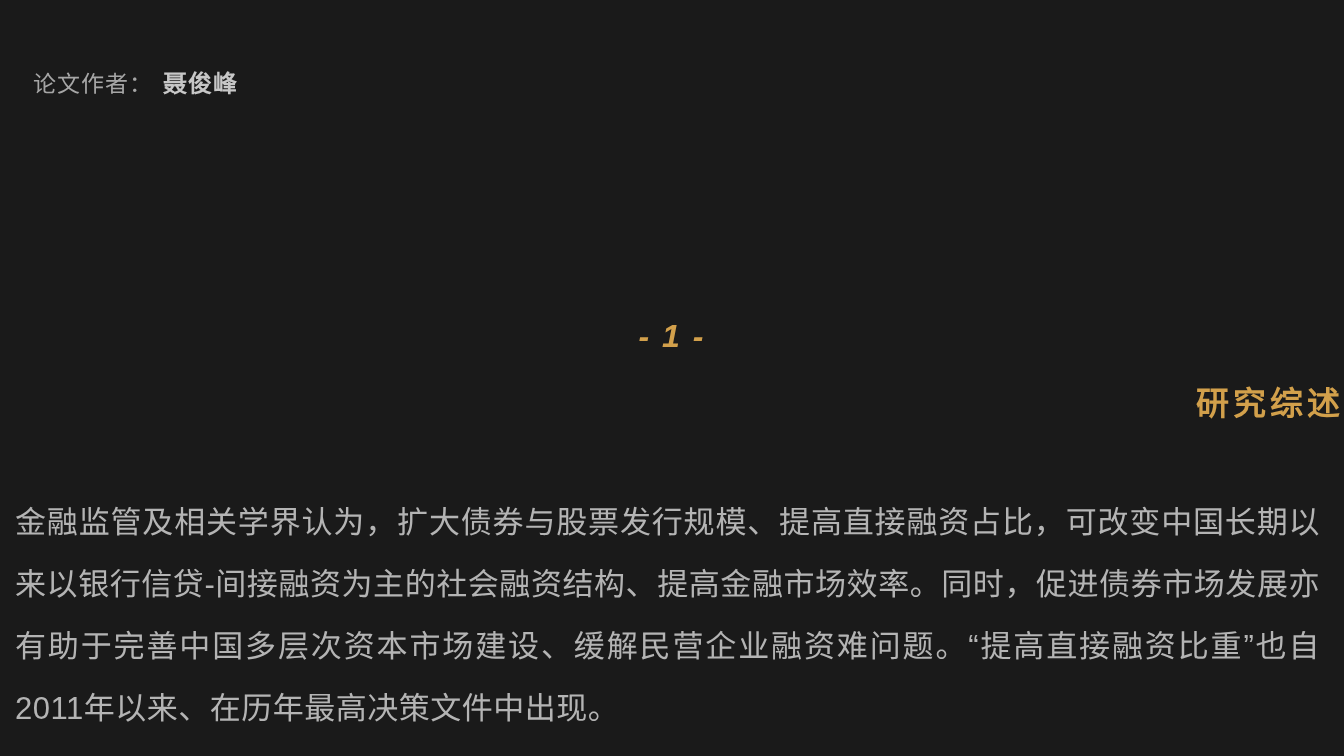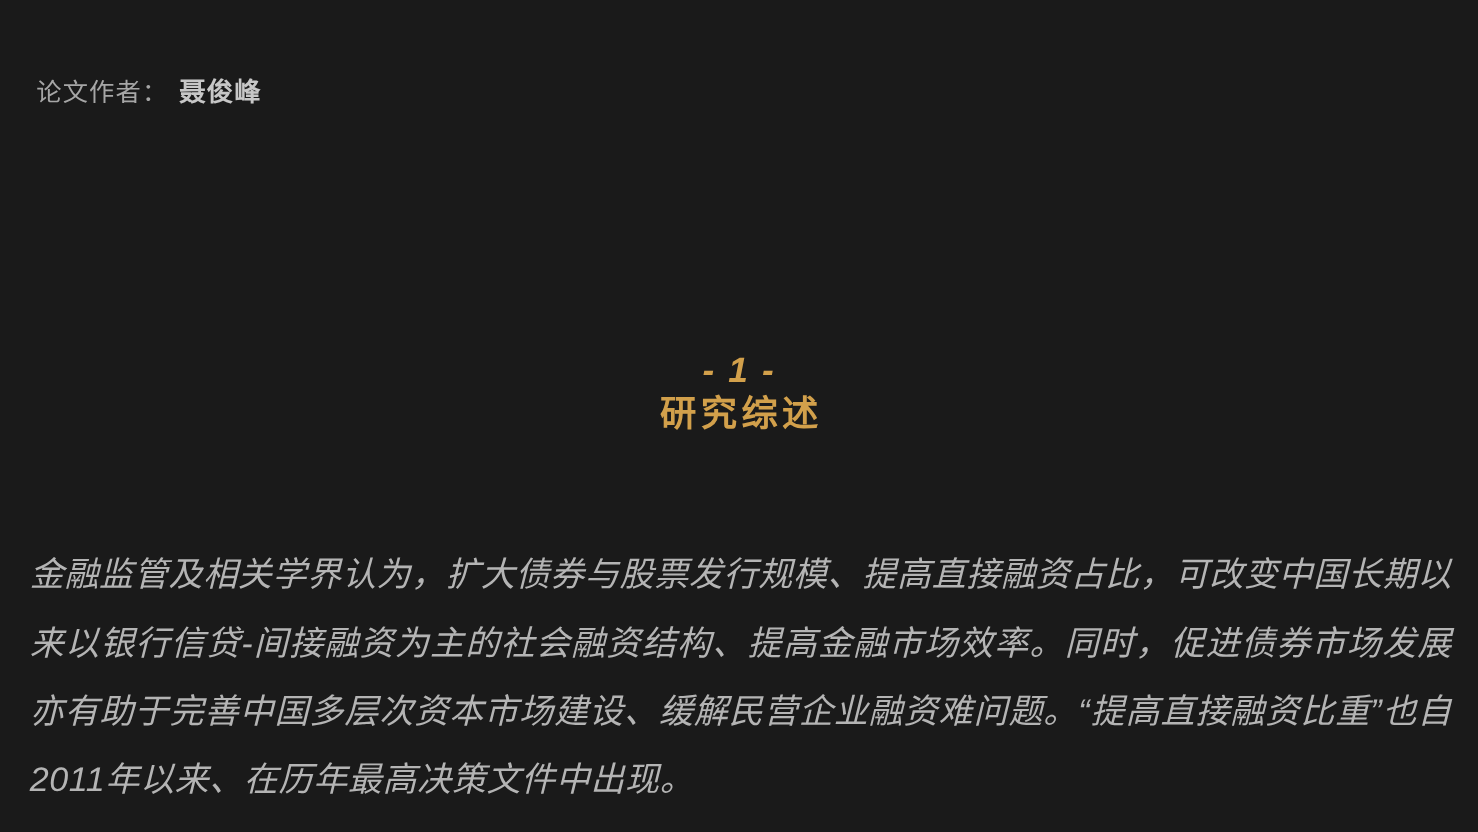--- a/index.html
+++ b/index.html
@@ -54,34 +54,35 @@
   }
   .section-number {
     font-size: 32px;
     font-weight: 700;
     font-style: italic;
     color: #d2a04b;
     line-height: 40px;
     letter-spacing: 2px;
   }
   .section-title {
+    margin-top: 28px;
     font-size: 33px;
     font-weight: 700;
     color: #d2a04b;
     line-height: 40px;
     letter-spacing: 4px;
     text-indent: 4px;
+    text-align: right;
   }
   
   .body-copy {
     position: absolute;
     top: 492px;
-    left: 27px;
+    left: 15px;
     right: 24px;
-    font-style: italic;
   }
   .body-paragraph {
     font-size: 31px;
     font-weight: 400;
     color: #b4b4b4;
     line-height: 62px;
     text-align: justify;
     letter-spacing: 0.5px;
   }
 </style>

